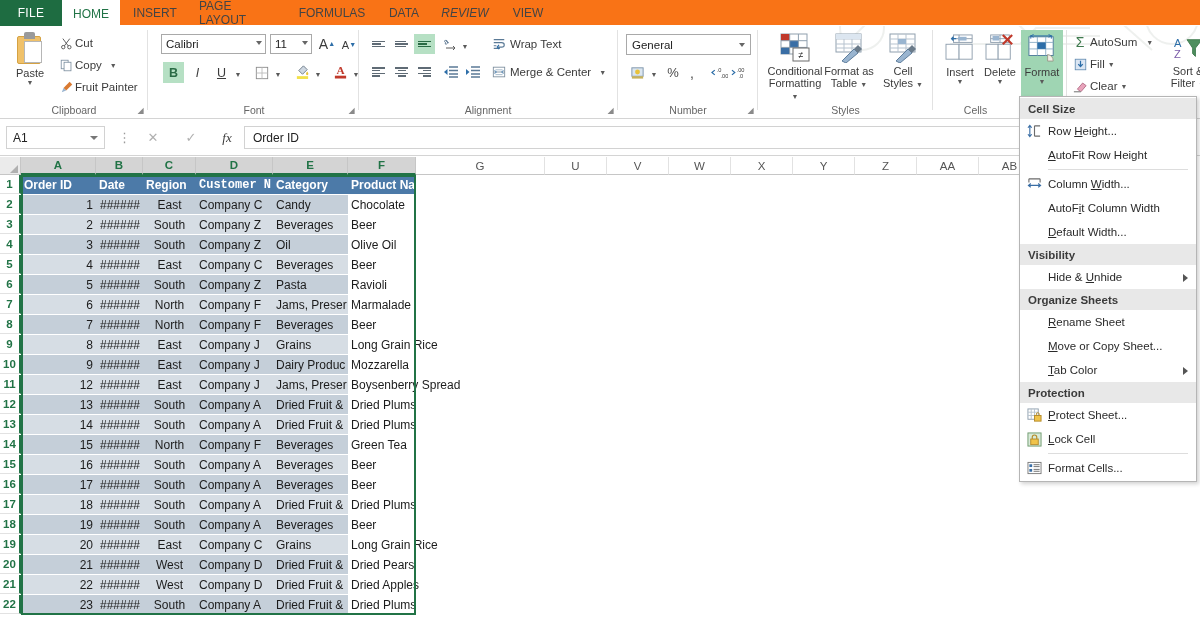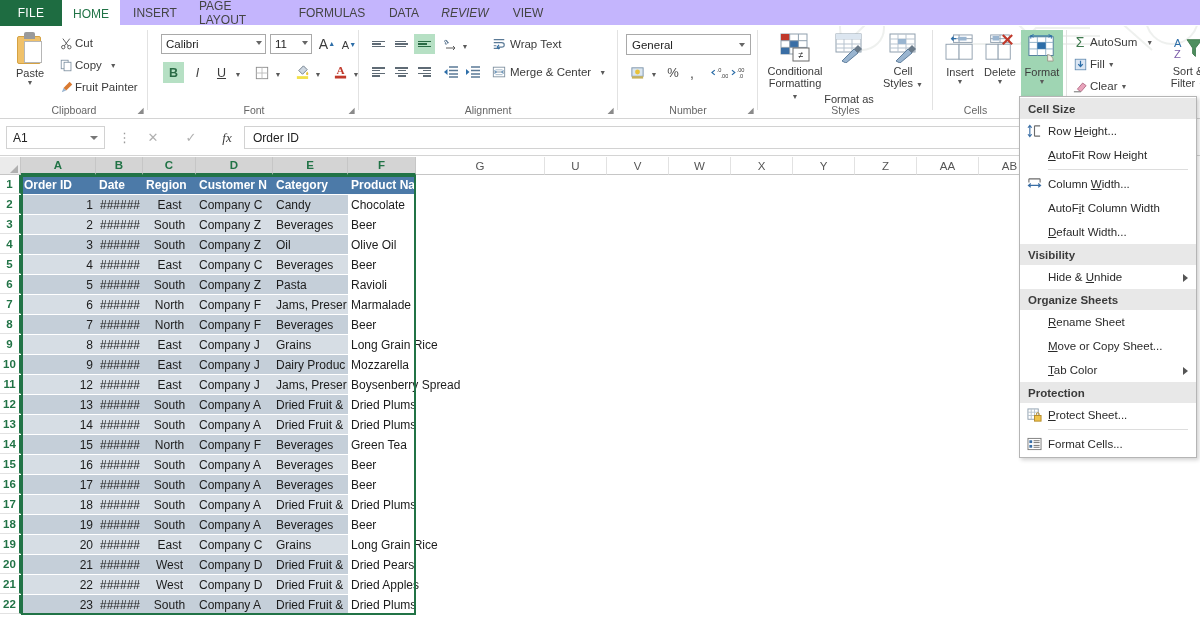--- a/index.html
+++ b/index.html
@@ -7,21 +7,21 @@
     width: 1200px; height: 618px;
     font-family: "Liberation Sans", sans-serif;
     background: #ffffff;
     overflow: hidden;
   }
   #app { position: relative; width: 1200px; height: 618px; }
 
   
   .tabstrip {
     position: absolute; top: 0; left: 0; width: 1200px; height: 26px;
-    background: #c4b5fd;
+    background: #f97316;
     border-bottom: 1px solid #ffffff;
   }
   .tab-file {
     position: absolute; left: 0; top: 0; width: 62px; height: 26px;
     background: #1e6c41; color: #ffffff;
     font-size: 12px; letter-spacing: .3px;
     display: flex; align-items: center; justify-content: center;
   }
   .tab {
     position: absolute; top: 0; height: 26px;
@@ -533,21 +533,21 @@
             <rect x="3" y="14.4" width="8.7" height="6.6" fill="#3a6ea5"></rect>
             <path d="M3 7.7 H29 M3 14.4 H29 M11.7 1 V21 M20.4 1 V21" stroke="#8f9fae"></path>
             <rect x="15" y="15" width="16" height="13" fill="#fff" stroke="#6b6b6b"></rect>
             <text x="23" y="25" font-size="9" text-anchor="middle" fill="#2a2a2a" font-family="Liberation Sans, sans-serif">≠</text>
           </svg>
         </div>
         <div>Conditional</div>
         <div><span>Formatting</span> <span class="caret-dn">▼</span></div>
       </div>
 
-      <div class="stylebtn" style="left:60px;gap:28px;">
+      <div class="stylebtn" style="left:60px;">
         <div class="minigrid">
           <svg width="34" height="30" viewBox="0 0 34 30">
             <rect x="4" y="1" width="25" height="18" fill="#fff" stroke="#8f9fae"></rect>
             <path d="M4 6 H29 M4 11 H29 M4 15 H29 M12 1 V19 M20 1 V19" stroke="#b7c3cf"></path>
             <path d="M4 1 H29 V6 H4 Z" fill="#dce6f0"></path>
             <path d="M10 28 L22 16 L26 20 L14 30 Z" fill="#9ab5d0" stroke="#5f7e9c"></path>
             <path d="M22 16 L26 12 L30 16 L26 20 Z" fill="#6b7b8a"></path>
           </svg>
         </div>
         <div>Format as</div>
@@ -736,21 +736,21 @@
         <div class="cell r-even" style="left: 348px; top: 158px; width: 68px; z-index: -1;"></div>
         <div class="cell r-odd" style="left: 348px; top: 138px; width: 68px; z-index: -1;"></div>
         <div class="cell r-even" style="left: 348px; top: 118px; width: 68px; z-index: -1;"></div>
         <div class="cell r-odd" style="left: 348px; top: 98px; width: 68px; z-index: -1;"></div>
         <div class="cell r-even" style="left: 348px; top: 78px; width: 68px; z-index: -1;"></div>
         <div class="cell r-odd" style="left: 348px; top: 58px; width: 68px; z-index: -1;"></div>
         <div class="cell r-even" style="left: 348px; top: 38px; width: 68px; z-index: -1;"></div>
         <div class="cell hdr" style="left: 21px; top: 18px; width: 75px;">Order ID</div>
         <div class="cell hdr" style="left: 96px; top: 18px; width: 47px;">Date</div>
         <div class="cell hdr" style="left: 143px; top: 18px; width: 53px;">Region</div>
-        <div class="cell hdr" style="left: 196px; top: 18px; width: 77px;">Customer N</div>
+        <div class="cell hdr" style="left: 196px; top: 18px; width: 77px; font-family: Liberation Mono, monospace;">Customer N</div>
         <div class="cell hdr" style="left: 273px; top: 18px; width: 75px;">Category</div>
         <div class="cell hdr" style="left: 348px; top: 18px; width: 68px;">Product Na</div>
         <div class="cell r-even ralign" style="left: 21px; top: 38px; width: 75px;">1</div>
         <div class="cell r-even ralign" style="left: 96px; top: 38px; width: 47px;">######</div>
         <div class="cell r-even calign" style="left: 143px; top: 38px; width: 53px;">East</div>
         <div class="cell r-even " style="left: 196px; top: 38px; width: 77px;">Company C</div>
         <div class="cell r-even " style="left: 273px; top: 38px; width: 75px;">Candy</div>
         <div class="cell r-even " style="left: 348px; top: 38px; width: 170px; overflow: visible; background: transparent;">Chocolate</div>
         <div class="cell r-odd ralign" style="left: 21px; top: 58px; width: 75px;">2</div>
         <div class="cell r-odd ralign" style="left: 96px; top: 58px; width: 47px;">######</div>
@@ -935,20 +935,30 @@
           <span class="menu-ico">
             <svg width="15" height="15" viewBox="0 0 16 16">
               <rect x="1" y="1" width="11" height="11" fill="#fff" stroke="#8f9fae"></rect>
               <path d="M1 4.5 H12 M1 8 H12 M4.5 1 V12 M8 1 V12" stroke="#b7c3cf"></path>
               <rect x="8" y="8" width="7" height="6" fill="#f0c34a" stroke="#b58b2a"></rect>
               <path d="M10 8 V6.5 a1.5 1.5 0 0 1 3 0 V8" stroke="#b58b2a" fill="none"></path>
             </svg>
           </span>
           <span><u>P</u>rotect Sheet...</span>
         </div>
+        <div class="menu-item">
+          <span class="menu-ico">
+            <svg width="15" height="15" viewBox="0 0 16 16">
+              <rect x="1" y="1" width="14" height="14" fill="#d8ead8" stroke="#6f9a6f"></rect>
+              <rect x="4" y="7.5" width="8" height="6" fill="#f0c34a" stroke="#b58b2a"></rect>
+              <path d="M5.6 7.5 V5.6 a2.4 2.4 0 0 1 4.8 0 V7.5" stroke="#b58b2a" fill="none" stroke-width="1.2"></path>
+            </svg>
+          </span>
+          <span><u>L</u>ock Cell</span>
+        </div>
         <div class="menu-div"></div>
         <div class="menu-item">
           <span class="menu-ico">
             <svg width="15" height="14" viewBox="0 0 16 15">
               <rect x="1" y="1.5" width="14" height="12" fill="#fff" stroke="#7b7b7b"></rect>
               <rect x="2.5" y="3.5" width="3" height="3" fill="#3a6ea5"></rect>
               <rect x="2.5" y="8.5" width="3" height="3" fill="#3a6ea5"></rect>
               <path d="M7 4 H13.5 M7 6 H13.5 M7 9 H13.5 M7 11 H13.5" stroke="#6b6b6b"></path>
             </svg>
           </span>

